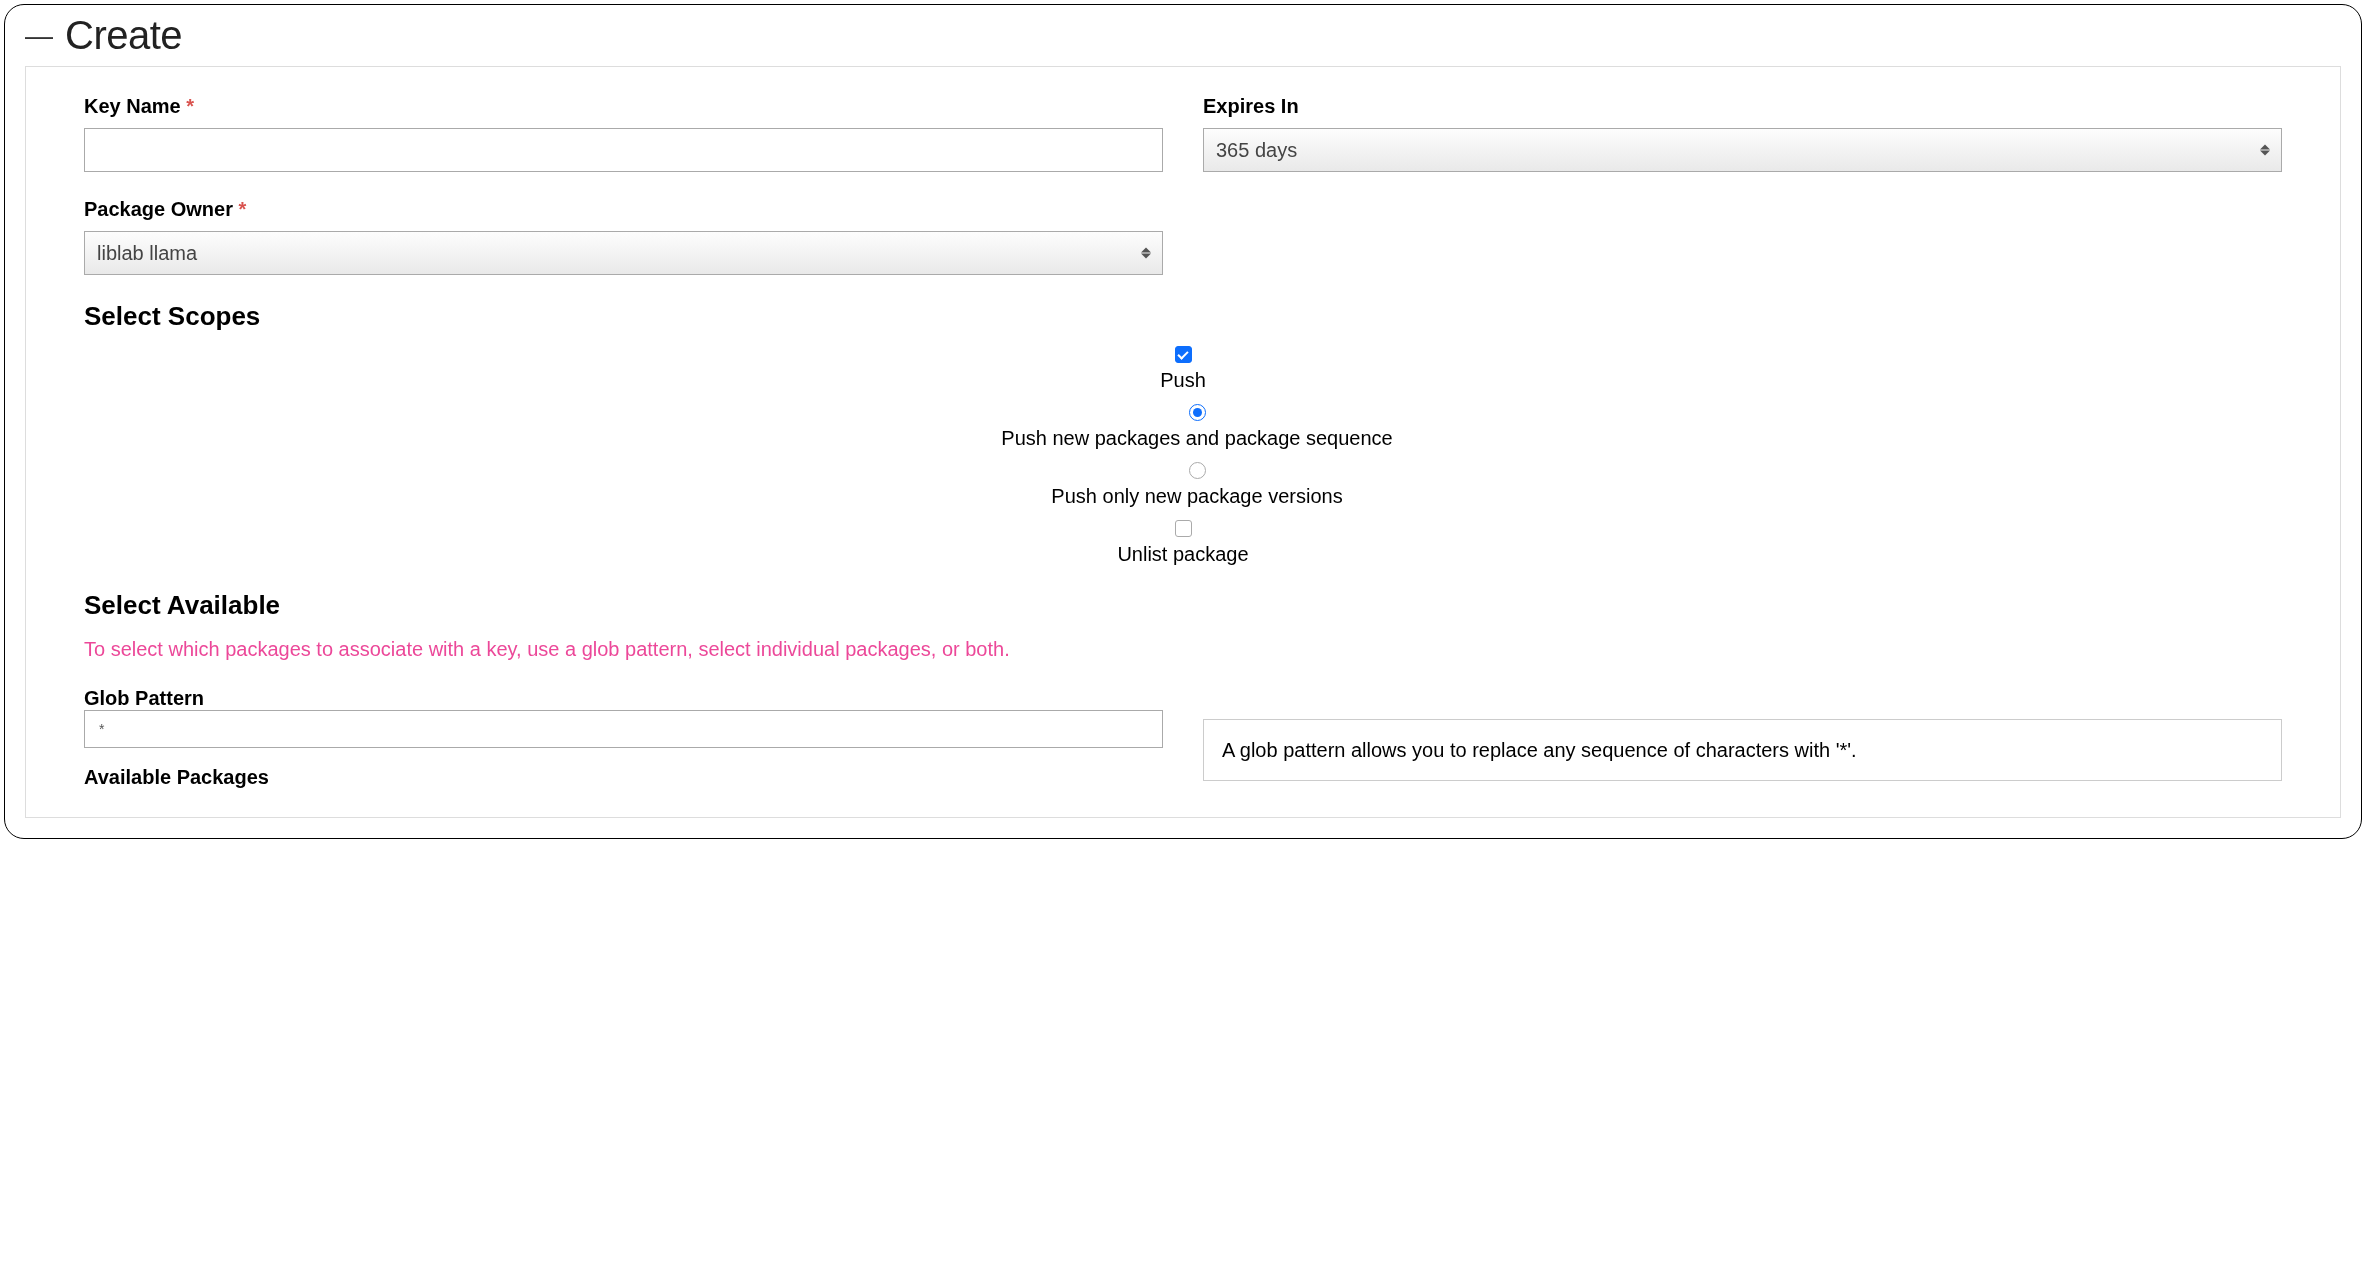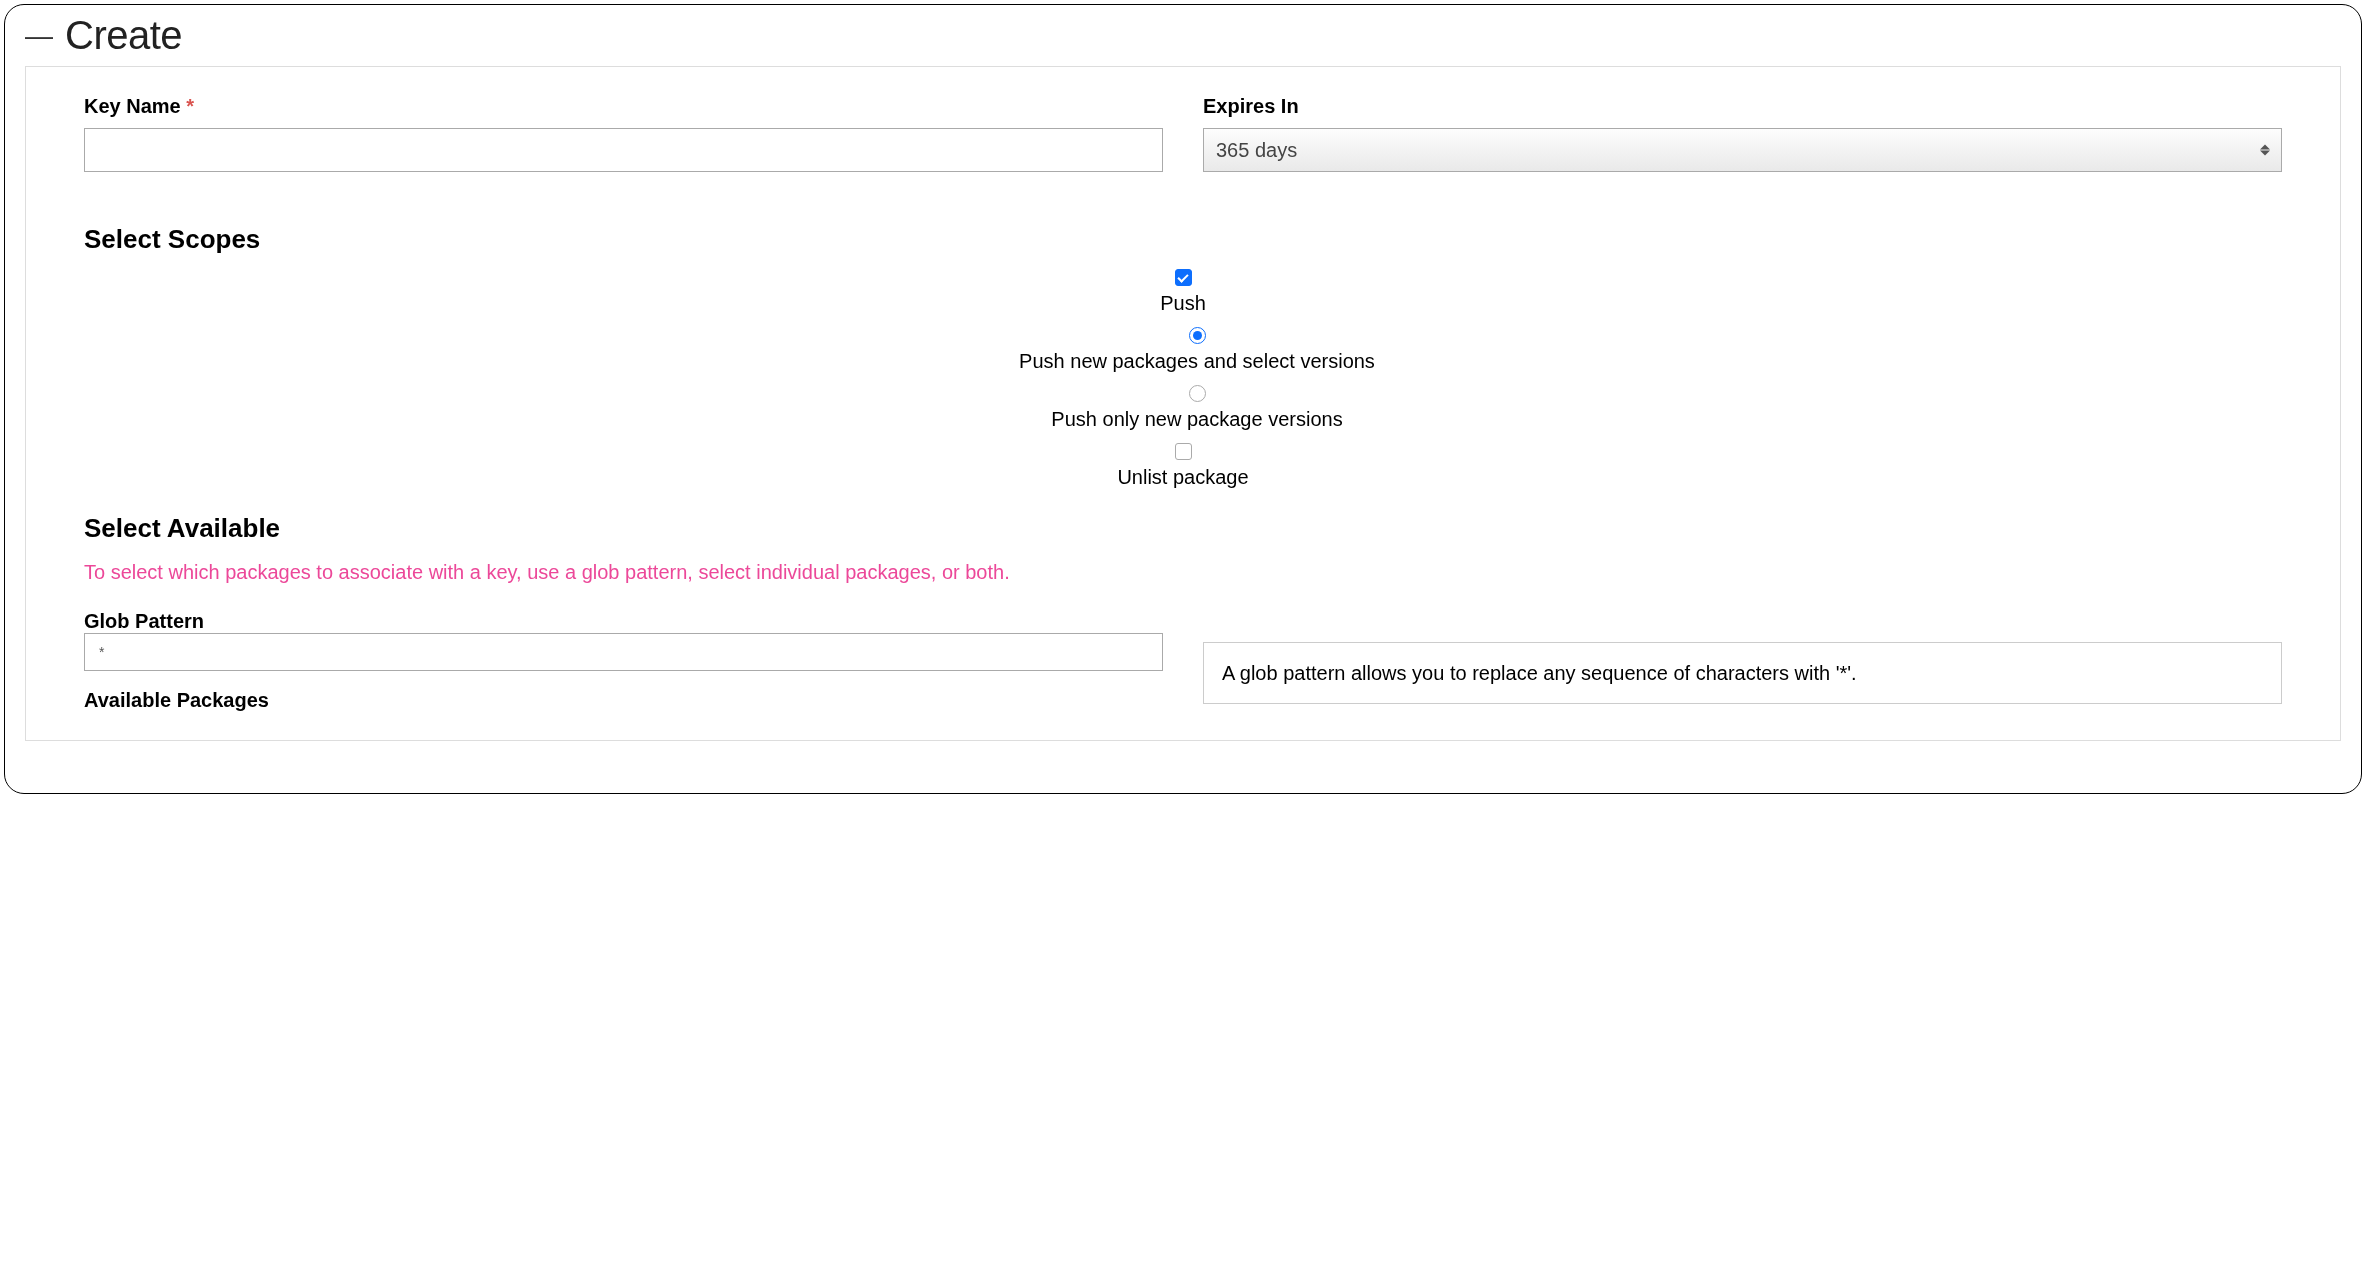--- a/index.html
+++ b/index.html
@@ -249,33 +249,48 @@
           </div>
           <span class="select-caret">
             <span class="caret-up"></span>
             <span class="caret-down"></span>
           </span>
         </div>
       </div>
     </div>
 
     <div class="form-row">
+      <div class="form-col">
+        <label class="field-label">
+          <span>Package Owner</span>
+          <span class="required-star">*</span>
+        </label>
+        <div class="select-wrapper">
+          <div class="select-input">
+            <span>liblab llama</span>
+          </div>
+          <span class="select-caret">
+            <span class="caret-up"></span>
+            <span class="caret-down"></span>
+          </span>
+        </div>
+      </div>
       <div class="form-col"></div>
     </div>
 
     <h2 class="section-heading">Select Scopes</h2>
 
     <div class="scope-list">
       <div class="scope-item">
         <span class="checkbox checked"></span>
         <span>Push</span>
       </div>
       <div class="scope-item scope-sub">
         <span class="radio checked"></span>
-        <span>Push new packages and select versions</span>
+        <span>Push new packages and package sequence</span>
       </div>
       <div class="scope-item scope-sub">
         <span class="radio"></span>
         <span>Push only new package versions</span>
       </div>
       <div class="scope-item">
         <span class="checkbox"></span>
         <span>Unlist package</span>
       </div>
     </div>

